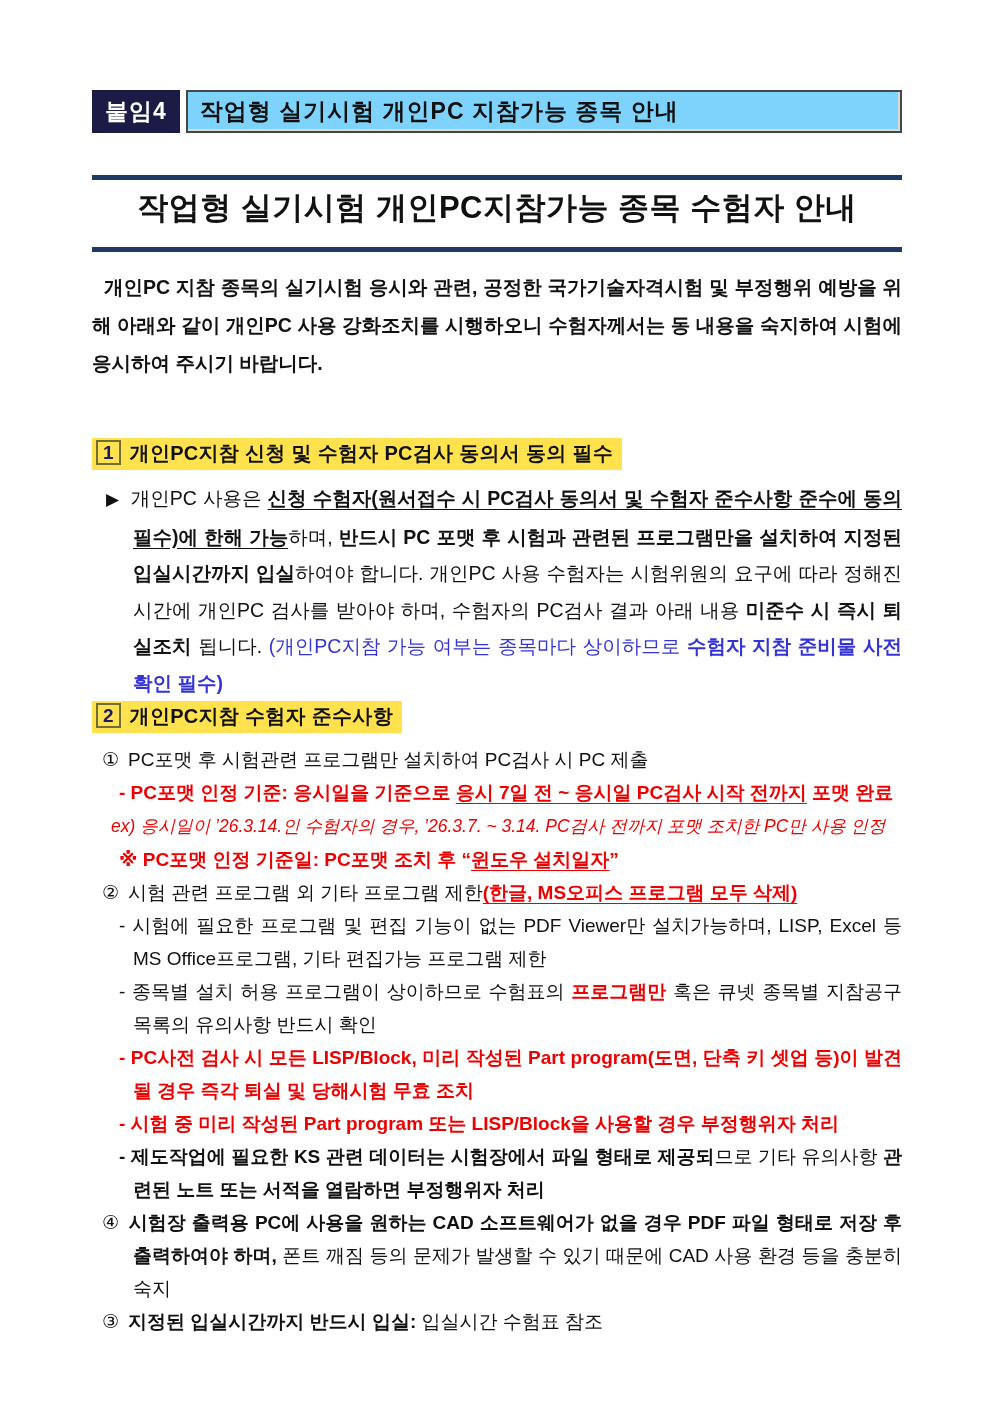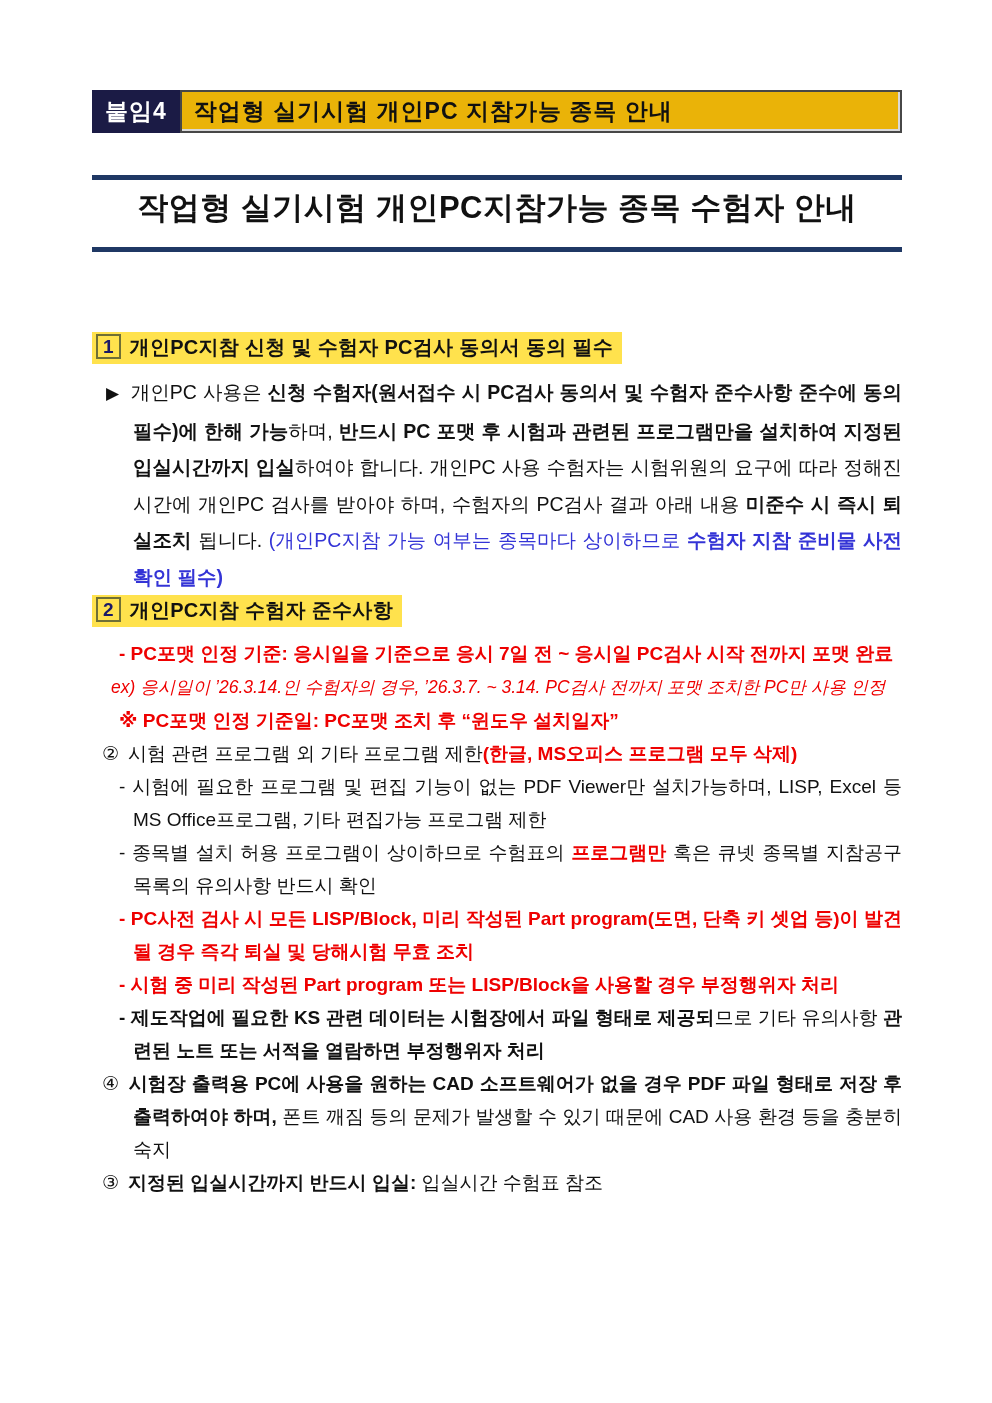--- a/index.html
+++ b/index.html
@@ -13,28 +13,28 @@
   }
   html,body{margin:0;padding:0;}
   body{
     width:992px;height:1403px;overflow:hidden;background:#ffffff;
     font-family:"Liberation Sans","DejaVu Sans",sans-serif;
     color:var(--ink);
   }
   .page{padding:90px 90px 0 92px;}
 
   
-  .hdr{display:flex;align-items:stretch;}
+  .hdr{display:flex;align-items:stretch;gap:6px;}
   .badge{
     background:var(--navy);color:#ffffff;font-weight:bold;font-size:23px;
     display:flex;align-items:center;padding:4px 13px;letter-spacing:1px;
     flex:0 0 auto;
   }
   .hdr-box{
-    flex:1 1 auto;border:2px solid #474747;background:#eab308;
+    flex:1 1 auto;border:2px solid #474747;background:#7dd3fc;
     font-weight:bold;font-size:23px;display:flex;align-items:center;
     padding:4px 12px;letter-spacing:1px;
     box-shadow:inset -2px -2px 0 #d9d9d9;
   }
 
   
   .banner{
     margin-top:42px;
     border-top:5px solid var(--band);
     border-bottom:5px solid var(--band);
@@ -42,21 +42,21 @@
     padding:7px 0 18px;letter-spacing:0.5px;
   }
 
   
   .intro{
     margin-top:16px;font-size:19.5px;line-height:38px;
     text-align:justify;font-weight:600;text-indent:12px;
   }
 
   
-  .sec1{margin-top:80px;}
+  .sec1{margin-top:56px;}
   .sec2{}
   .sec-head{display:inline-block;background:var(--highlight);padding:2px 9px 3px 4px;}
   .numbox{
     display:inline-block;border:2px solid var(--boxborder);color:#1a1a66;
     font-weight:bold;font-size:19px;line-height:21px;padding:0 5px;
     margin-right:9px;vertical-align:1px;
   }
   .sec-title{font-weight:bold;font-size:20px;letter-spacing:0.3px;}
 
   
@@ -68,54 +68,58 @@
 
   .list{margin-top:10px;font-size:19px;line-height:33px;}
   .main-line{padding-left:41px;text-indent:-31px;text-align:justify;}
   .marker{margin-right:9px;}
   .sub-dash{padding-left:41px;text-indent:-14px;text-align:justify;}
   .sub-ex{padding-left:33px;text-indent:-14px;text-align:justify;}
   .sub-note{padding-left:55px;text-indent:-28px;text-align:justify;}
 
   
   .bold{font-weight:bold;}
-  .underline{text-underline-offset:4px;}
+  .underline{text-decoration:underline;text-underline-offset:4px;}
   .red{color:var(--red);}
   .blue{color:var(--blue);}
   .exfont{font-size:17.5px;font-style:italic;}
 </style>
 </head>
 <body>
 
 <div class="page">
 
   <div class="hdr">
     <div class="badge">붙임4</div>
     <div class="hdr-box">작업형 실기시험 개인PC 지참가능 종목 안내</div>
   </div>
 
   <div class="banner">작업형 실기시험 개인PC지참가능 종목 수험자 안내</div>
 
+  <p class="intro">개인PC 지참 종목의 실기시험 응시와 관련, 공정한 국가기술자격시험 및 부정행위 예방을 위해 아래와 같이 개인PC 사용 강화조치를 시행하오니 수험자께서는 동 내용을 숙지하여 시험에 응시하여 주시기 바랍니다.</p>
 
   <div class="sec1">
     <div class="sec-head">
       <span class="numbox">1</span><span class="sec-title">개인PC지참 신청 및 수험자 PC검사 동의서 동의 필수</span>
     </div>
     <div class="bullet">
       <span class="tri">▶</span><span><span>개인PC 사용은 </span><span class="bold underline">신청 수험자(원서접수 시 PC검사 동의서 및 수험자 준수사항 준수에 동의 필수)에 한해 가능</span><span>하며, </span><span class="bold">반드시 PC 포맷 후 시험과 관련된 프로그램만을 설치하여 지정된 입실시간까지 입실</span><span>하여야 합니다. 개인PC 사용 수험자는 시험위원의 요구에 따라 정해진 시간에 개인PC 검사를 받아야 하며, 수험자의 PC검사 결과 아래 내용 </span><span class="bold">미준수 시 즉시 퇴실조치</span><span> 됩니다. </span><span class="blue">(개인PC지참 가능 여부는 종목마다 상이하므로 </span><span class="blue bold">수험자 지참 준비물 사전 확인 필수)</span></span>
     </div>
   </div>
 
   <div class="sec2">
     <div class="sec-head">
       <span class="numbox">2</span><span class="sec-title">개인PC지참 수험자 준수사항</span>
     </div>
 
     <div class="list">
 
+      <div class="main-line">
+        <span class="marker">①</span><span><span>PC포맷 후 시험관련 프로그램만 설치하여 PC검사 시 PC 제출</span></span>
+      </div>
       <div class="sub-dash"><span class="red bold">- PC포맷 인정 기준: 응시일을 기준으로 </span><span class="red bold underline">응시 7일 전 ~ 응시일 PC검사 시작 전까지</span><span class="red bold"> 포맷 완료</span></div>
       <div class="sub-ex"><span class="red exfont">ex) 응시일이 ’26.3.14.인 수험자의 경우, ’26.3.7. ~ 3.14. PC검사 전까지 포맷 조치한 PC만 사용 인정</span></div>
       <div class="sub-note"><span class="red bold">※ PC포맷 인정 기준일: PC포맷 조치 후 “</span><span class="red bold underline">윈도우 설치일자</span><span class="red bold">”</span></div>
 
       <div class="main-line">
         <span class="marker">②</span><span><span>시험 관련 프로그램 외 기타 프로그램 제한</span><span class="red bold underline">(한글, MS오피스 프로그램 모두 삭제)</span></span>
       </div>
       <div class="sub-dash"><span>- 시험에 필요한 프로그램 및 편집 기능이 없는 PDF Viewer만 설치가능하며, LISP, Excel 등 MS Office프로그램, 기타 편집가능 프로그램 제한</span></div>
       <div class="sub-dash"><span>- 종목별 설치 허용 프로그램이 상이하므로 수험표의 </span><span class="red bold">프로그램만</span><span> 혹은 큐넷 종목별 지참공구목록의 유의사항 반드시 확인</span></div>
       <div class="sub-dash"><span class="red bold">- PC사전 검사 시 모든 LISP/Block, 미리 작성된 Part program(도면, 단축 키 셋업 등)이 발견될 경우 즉각 퇴실 및 당해시험 무효 조치</span></div>

